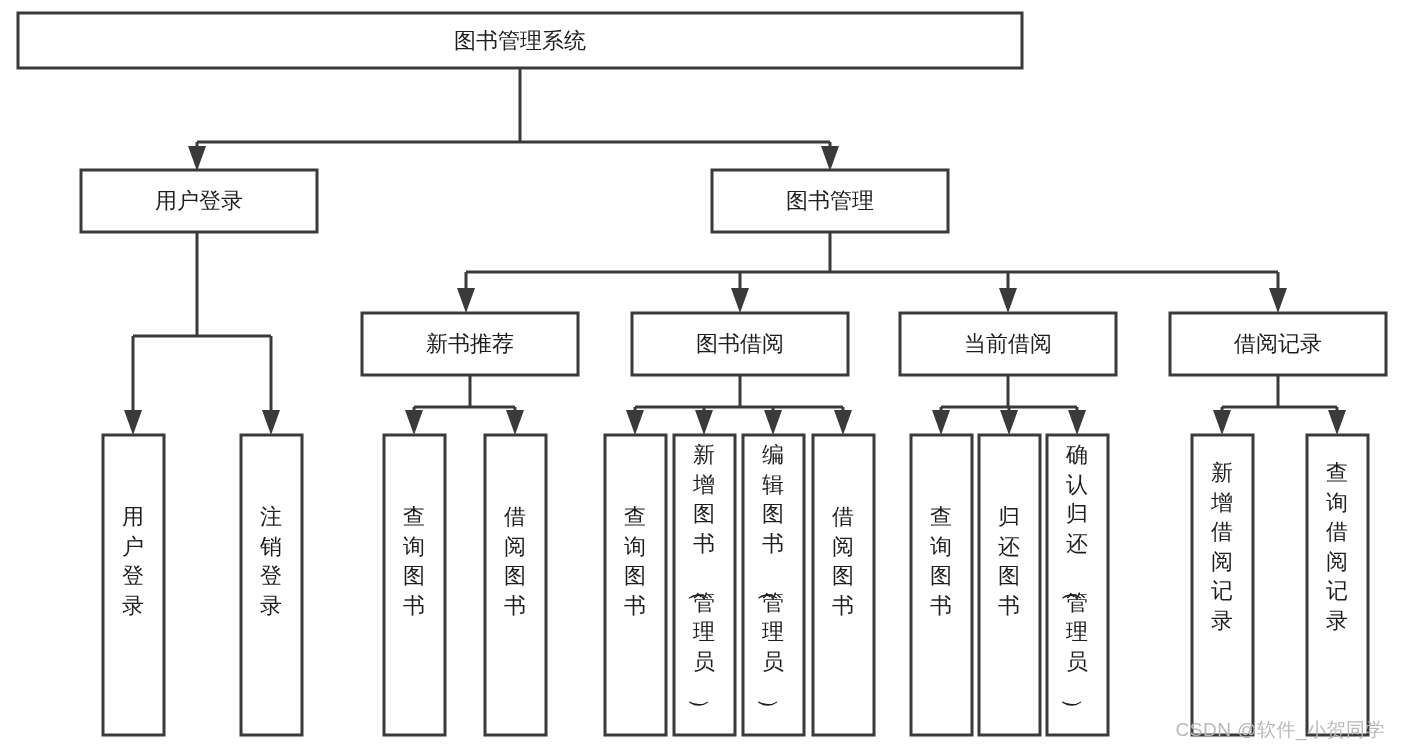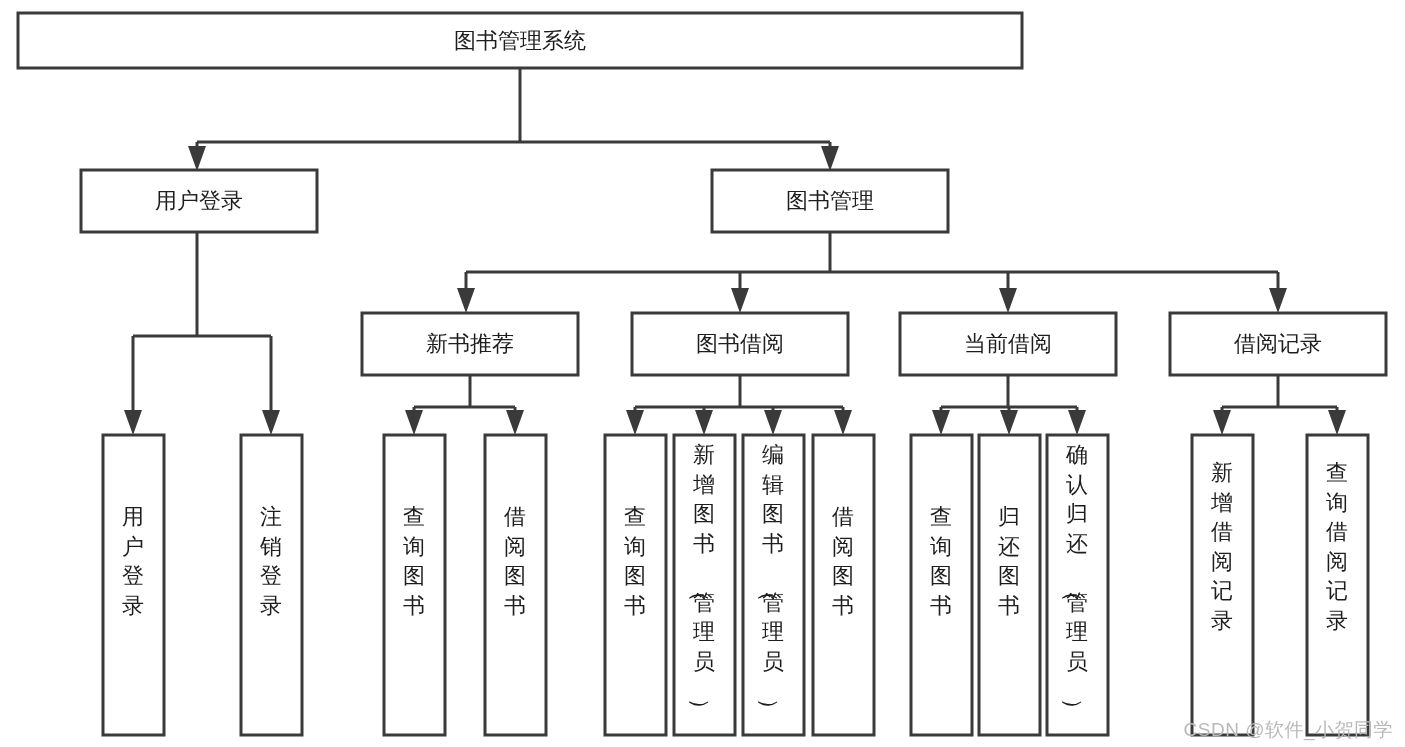--- a/index.html
+++ b/index.html
@@ -50,21 +50,21 @@
     dominant-baseline: middle;
   }
   .node-label-v {
     font-family: "Liberation Sans", "DejaVu Sans", sans-serif;
     font-size: 22px;
     fill: #1d1d1d;
     text-anchor: middle;
   }
   .watermark {
     position: absolute;
-    right: 12px;
+    right: 20px;
     bottom: 4px;
     font-family: "Liberation Sans", "DejaVu Sans", sans-serif;
     font-size: 19px;
     color: #b9b9b9;
     letter-spacing: 0.5px;
     white-space: nowrap;
     user-select: none;
   }
 </style>
 </head>

